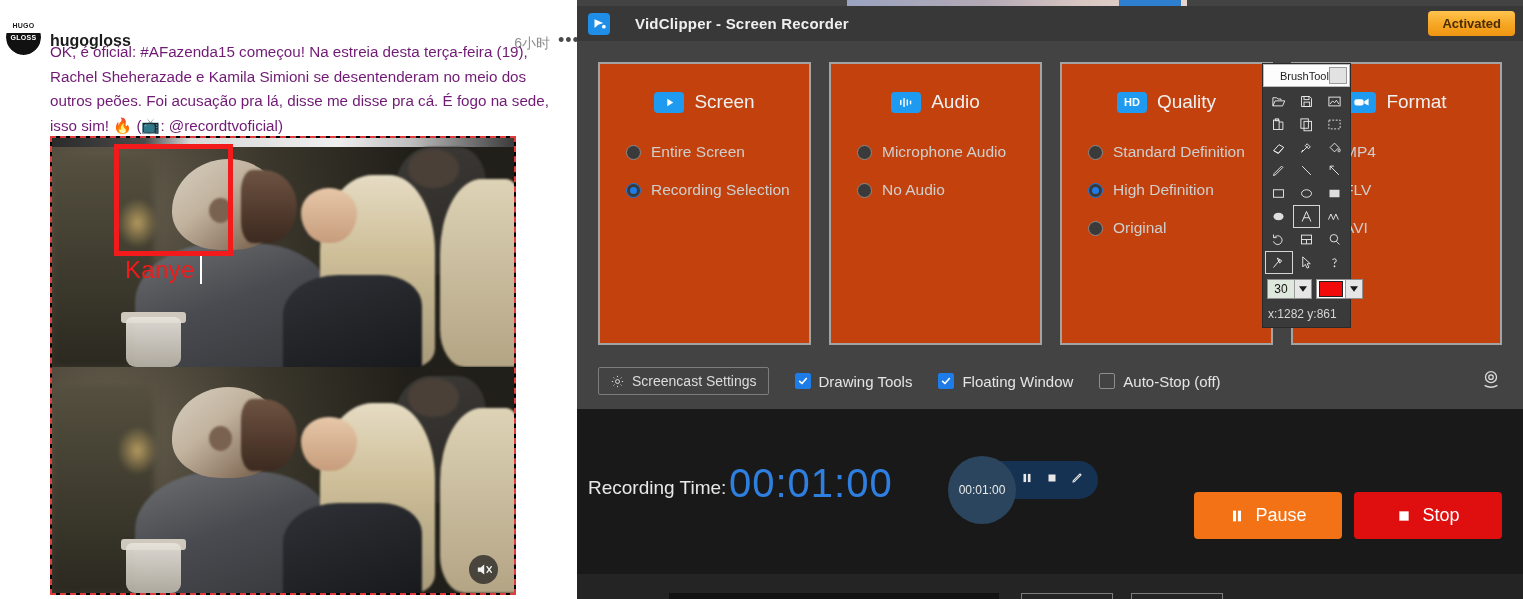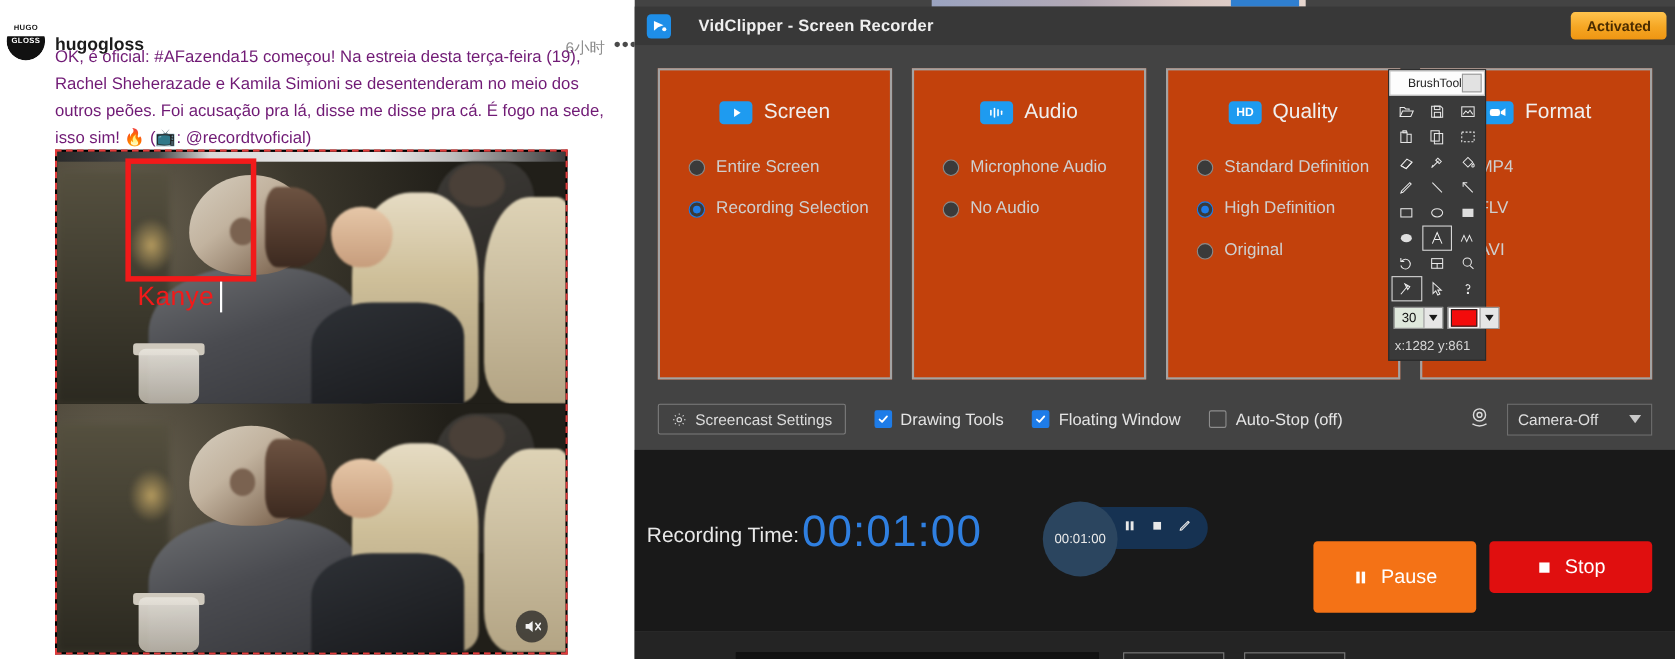--- a/index.html
+++ b/index.html
@@ -359,21 +359,21 @@
     display:flex; align-items:center; justify-content:flex-end; gap:11px;
     padding-right:14px;
   }
   #fw-circle {
     position:absolute; left:0; top:0; width:68px; height:68px; border-radius:50%;
     background:#2b455f;
     display:flex; align-items:center; justify-content:center;
     color:#eaeaea; font-size:12px;
   }
   #btn-pause {
-    position:absolute; left:617px; top:83px; width:148px; height:65px;
+    position:absolute; left:617px; top:83px; width:148px; height:47px;
     background:#f47216; border-radius:4px;
     display:flex; align-items:center; justify-content:center; gap:10px;
     color:#fff; font-size:18px;
   }
   #btn-stop {
     position:absolute; left:777px; top:83px; width:148px; height:47px;
     background:#e00f0f; border-radius:4px;
     display:flex; align-items:center; justify-content:center; gap:10px;
     color:#fff; font-size:18px;
   }
@@ -825,26 +825,20 @@
         </div>
 
         <div id="camera-area">
           <span>
             <svg width="22" height="22" viewBox="0 0 24 24" fill="none" stroke="#dcdcdc" stroke-width="1.4">
               <circle cx="12" cy="10" r="6"></circle>
                 <circle cx="12" cy="10" r="2.4"></circle>
               <path d="M5 19 q7 4 14 0"></path>
             </svg>
           </span>
-          <div id="camera-select">
-            <span>Camera-Off</span>
-            <svg width="11" height="8" viewBox="0 0 12 8">
-              <polygon points="0,0 12,0 6,8" fill="#c9c9c9"></polygon>
-            </svg>
-          </div>
         </div>
       </div>
 
       <div id="rec-section">
         <div id="rec-label">Recording Time:</div>
         <div id="rec-time">00:01:00</div>
 
         <div id="float-widget">
           <div id="fw-pill">
             <span>

